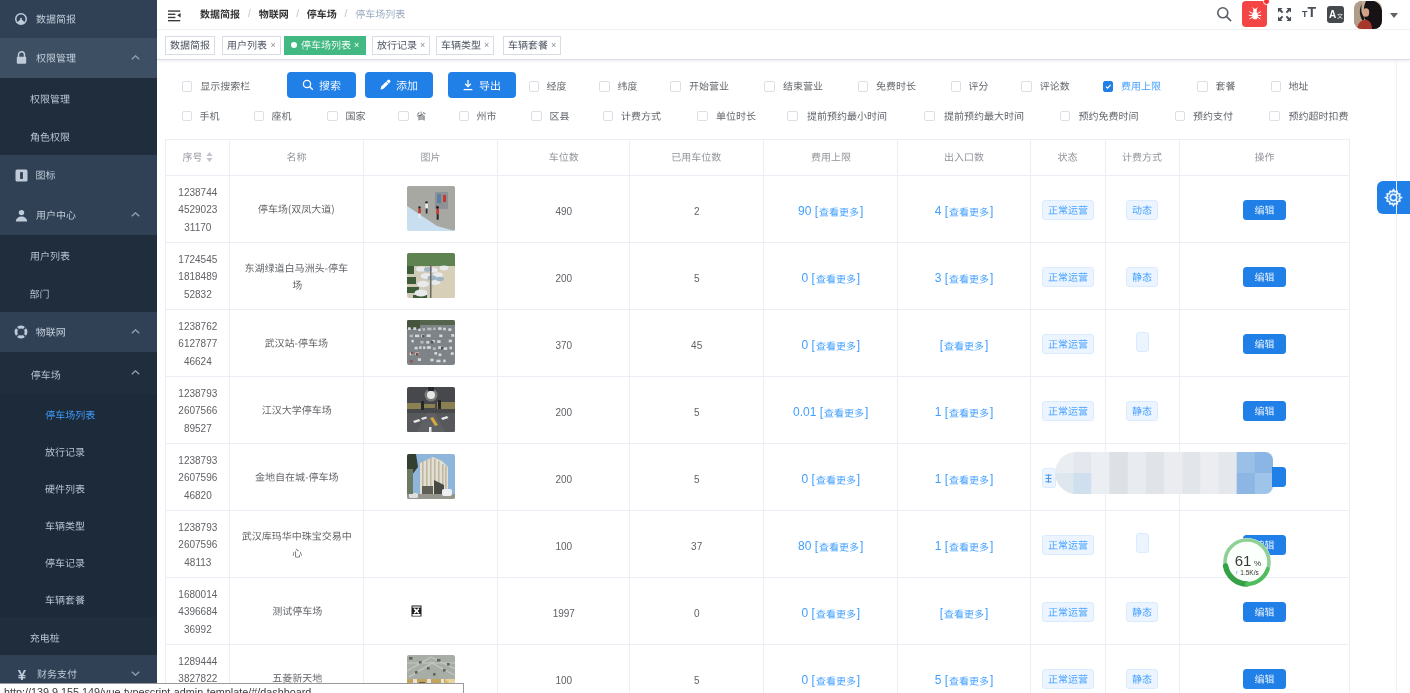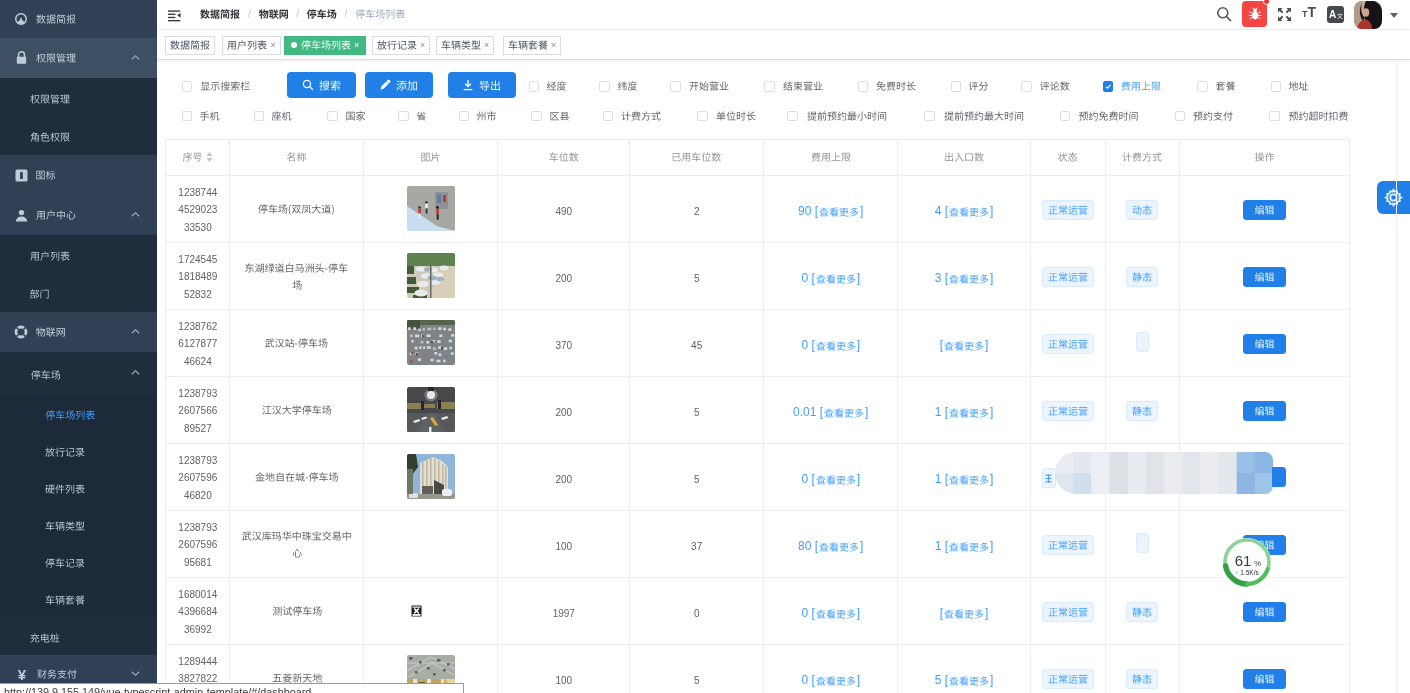--- a/index.html
+++ b/index.html
@@ -915,21 +915,21 @@
                 <use href="#g118" x="0"></use>
                 <use href="#g119" x="200"></use>
               </svg>
             </div>
           </th>
         </tr>
         <tr class="drow">
           <td>
             <div class="idl">1238744</div>
             <div class="idl">4529023</div>
-            <div class="idl">33530</div>
+            <div class="idl">31170</div>
           </td>
           <td>
             <div class="nml"><svg class="cj" style="width:80.6px;height:10px" viewBox="0 0 1536 200" fill="#606266">
                 <use href="#g23" x="0"></use>
                 <use href="#g24" x="200"></use>
                 <use href="#g25" x="400"></use>
                 <use href="#g120" x="600"></use>
                 <use href="#g121" x="668"></use>
                 <use href="#g122" x="868"></use>
                 <use href="#g105" x="1068"></use>
@@ -1329,21 +1329,21 @@
                 </g>
               </svg>
             </span></td>
           <td></td>
           <td></td>
         </tr>
         <tr class="drow">
           <td>
             <div class="idl">1238793</div>
             <div class="idl">2607596</div>
-            <div class="idl">95681</div>
+            <div class="idl">48113</div>
           </td>
           <td>
             <div class="nml"><svg class="cj" style="width:115.5px;height:10px" viewBox="0 0 2200 200" fill="#606266">
                 <use href="#g144" x="0"></use>
                 <use href="#g145" x="200"></use>
                 <use href="#g153" x="400"></use>
                 <use href="#g154" x="600"></use>
                 <use href="#g155" x="800"></use>
                 <use href="#g14" x="1000"></use>
                 <use href="#g156" x="1200"></use>

